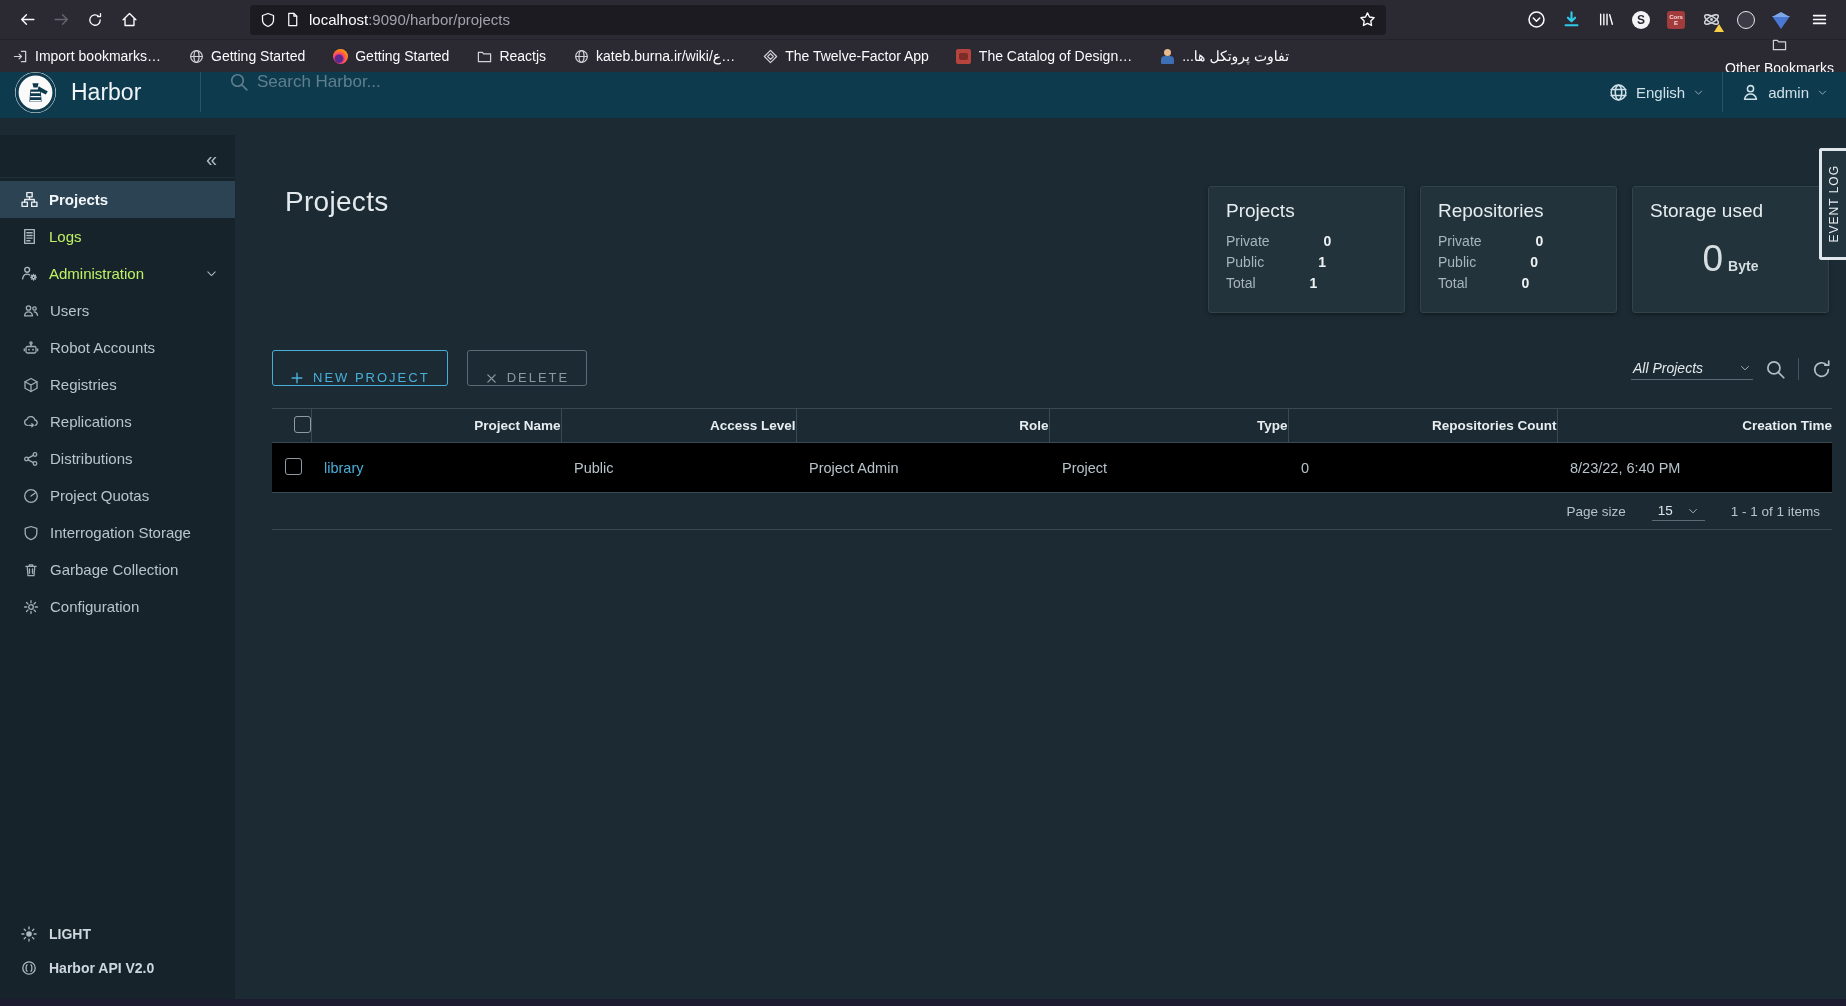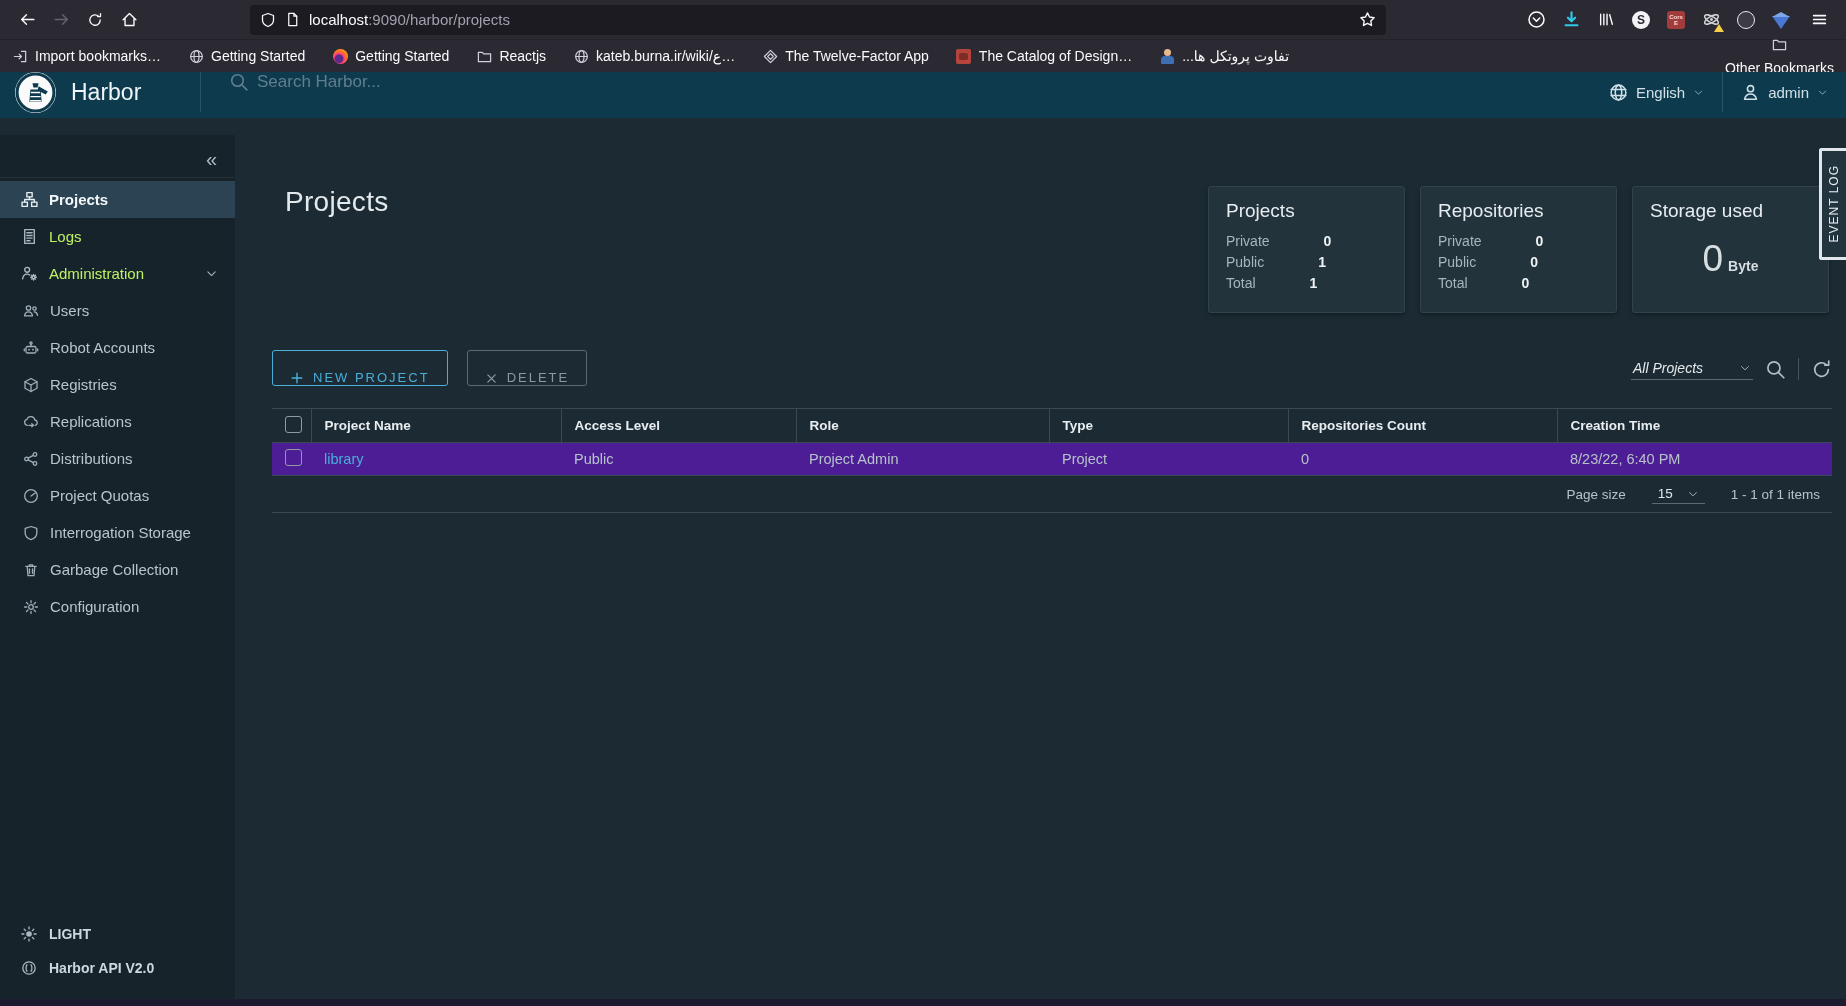--- a/index.html
+++ b/index.html
@@ -80,23 +80,23 @@
   .btn { height:36px; display:flex; align-items:flex-end; gap:9px; padding:0 17px; border-radius:3px; font-size:13px; letter-spacing:2px; background:transparent; }
   .btn-primary { border:1px solid #49afd9; color:#49afd9; }
   .btn-disabled { border:1px solid #5b6a74; color:#8b99a3; margin-left:19px; }
   .filter-grp { margin-left:auto; display:flex; align-items:flex-end; gap:12px; color:#b0bec5;font-style:italic; }
   .proj-select { display:flex; align-items:center; border-bottom:1px solid #5b6a74; padding:3px 2px; width:122px; font-size:14px; color:#e3e9ec; }
   .proj-select .chev { margin-left:auto; }
   .vdiv { width:1px; height:22px; background:#45545e; }
 
   .table-wrap { margin:22px 14px 0 37px; }
   table { width:1560px; border-collapse:collapse; table-layout:fixed; }
-  thead th { height:34px; border-top:1px solid #3a4a53; border-bottom:1px solid #3a4a53; font-size:13.5px; text-align:left; color:#e7edf0; padding-left:13px; font-weight:bold; }
+  thead th { height:34px; border-top:1px solid #3a4a53; border-bottom:1px solid #3a4a53; font-size:13.5px; text-align:right; color:#e7edf0; padding-left:13px; font-weight:bold; }
   thead th + th { border-left:1px solid #3a4a53; }
-  tbody td { height:33px; background:#4c1d95; font-size:14.5px; color:#b7c3ca; padding-left:13px; border-bottom:1px solid #3a4a53; }
+  tbody td { height:50px; background:#000000; font-size:14.5px; color:#b7c3ca; padding-left:13px; border-bottom:1px solid #3a4a53; }
   .link { color:#4aaed9; }
   .cbox { width:17px; height:17px; border:1.5px solid #8f9ba3; border-radius:3px; display:inline-block; }
   .tfoot { width:1560px; height:37px; display:flex; align-items:center; justify-content:flex-end; gap:26px; font-size:13.5px; color:#b7c3ca; border-bottom:1px solid #3a4a53; padding-right:12px; }
   .psize { display:flex; align-items:center; gap:14px; border-bottom:1px solid #5b6a74; padding:2px 6px; color:#dfe6ea; }
 
   
   .eventlog { position:absolute; top:148px; right:0; width:27px; height:112px; background:#22343e; border:3px solid #dfe7ec; border-right:none; border-radius:3px 0 0 3px; display:flex; align-items:center; justify-content:center; }
   .eventlog span { writing-mode:vertical-rl; transform:rotate(180deg); font-size:12px; letter-spacing:1px; color:#e9eef1; white-space:nowrap; }
 
   .bottomstrip { position:absolute; bottom:0; left:0; width:1846px; height:7px; background:#1d1b30; }

